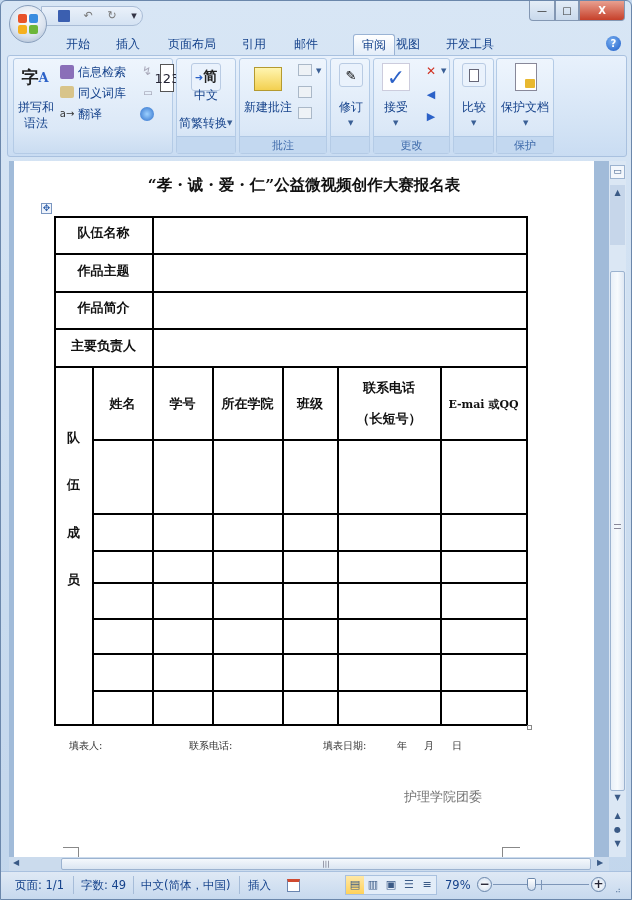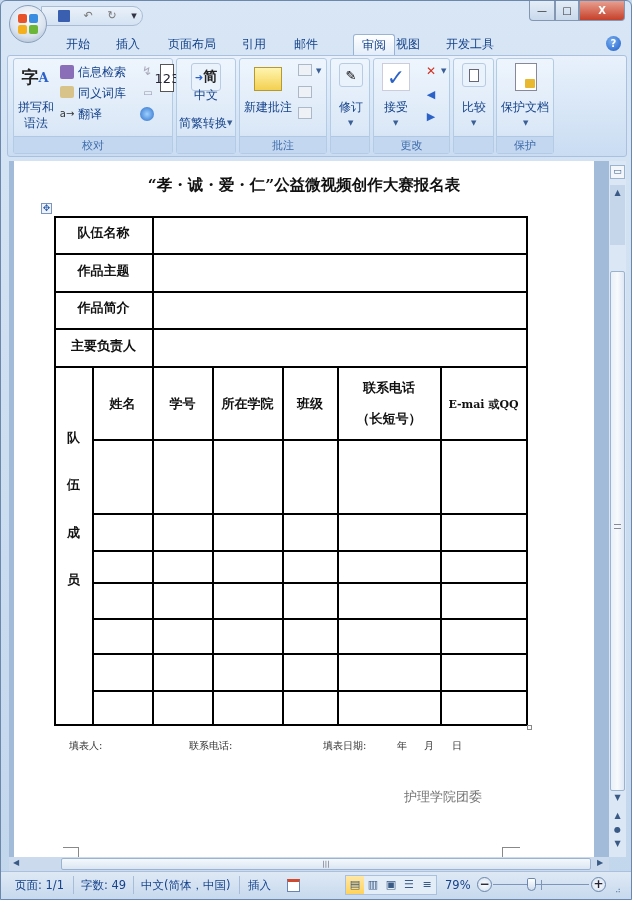--- a/index.html
+++ b/index.html
@@ -97,21 +97,20 @@
       <div class="ico" style="left:46px;top:6px;width:14px;height:14px;background:#8a6fb8;border-radius:2px"></div>
       <div class="lbl" style="left:64px;top:5px">信息检索</div>
       <div class="ico" style="left:46px;top:27px;width:14px;height:12px;background:#d8c48a;border-radius:2px"></div>
       <div class="lbl" style="left:64px;top:26px">同义词库</div>
       <div class="ico" style="left:46px;top:48px;width:14px;height:12px;font-size:10px;color:#333">a→</div>
       <div class="lbl" style="left:64px;top:47px">翻译</div>
       <div class="ico" style="left:126px;top:5px;width:14px;height:14px;color:#aab;font-size:12px">↯</div>
       <div class="ico" style="left:146px;top:5px;width:14px;height:28px;font-size:13px;border:1px solid #555;background:#fff;color:#223">123</div>
       <div class="ico" style="left:126px;top:27px;width:16px;height:12px;color:#99a;font-size:10px">▭</div>
       <div class="ico" style="left:126px;top:48px;width:14px;height:14px;border-radius:50%;background:radial-gradient(#9cd0ff,#2b6cc9)"></div>
-      <div class="group-label">校对</div>
     </div>
 
     <div class="group" style="left:168px;width:60px">
       <div class="ico" style="left:14px;top:4px;width:30px;height:28px;border:1px solid #b9cbe3;border-radius:3px;background:#eaf2fc;font-weight:bold;font-size:14px;color:#222">
           <span style="color:#2c62c8;font-size:10px">➜</span>
           <span>简</span>
         </div>
       <div class="lbl" style="left:17px;top:28px">中文</div>
       <div class="lbl" style="left:2px;top:56px">简繁转换</div>
       <div class="caret" style="left:50px;top:60px">▼</div>

